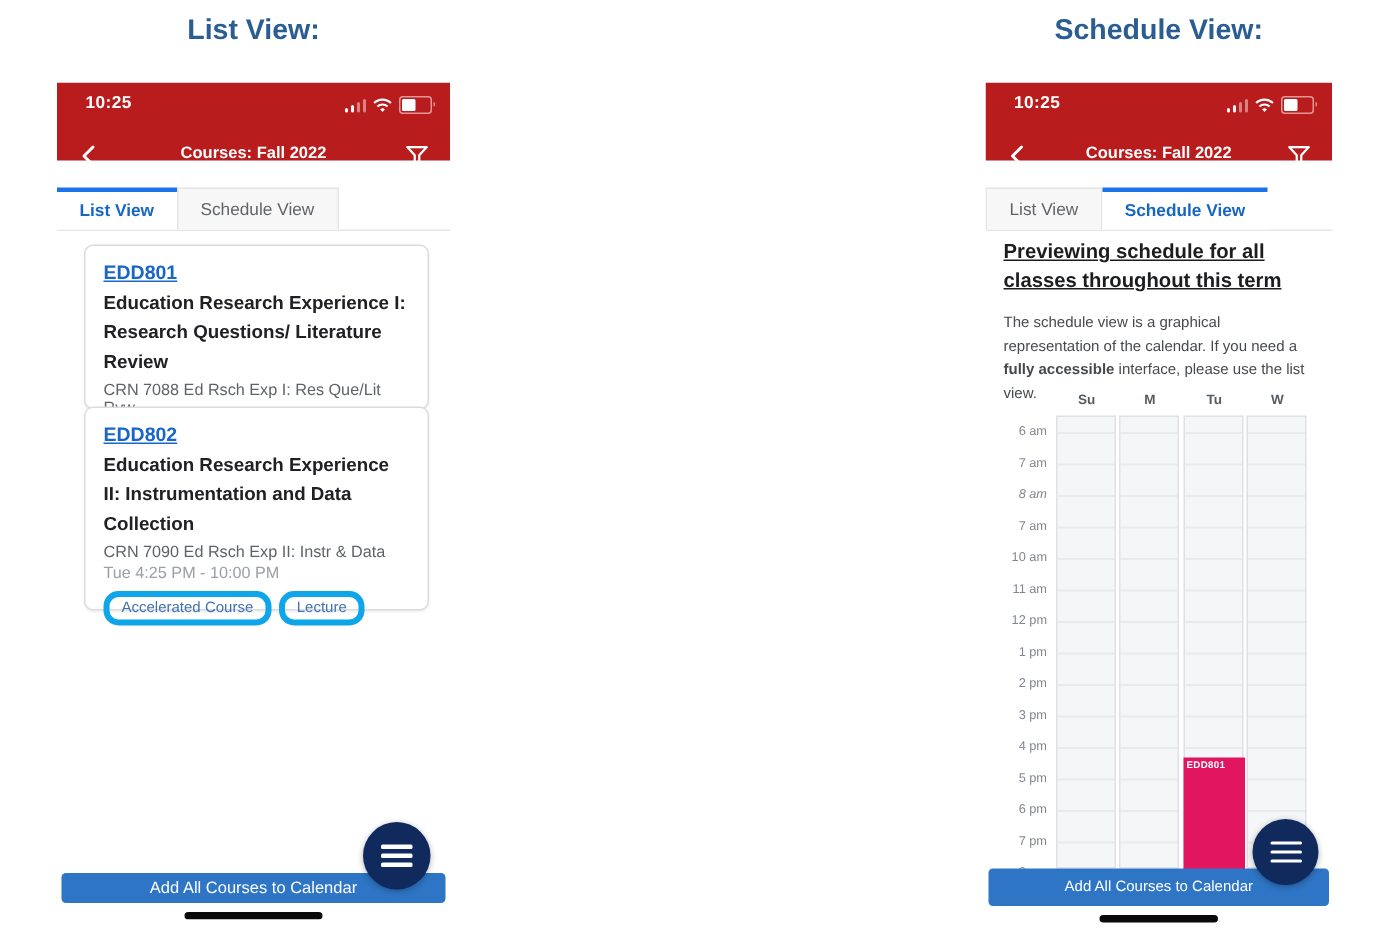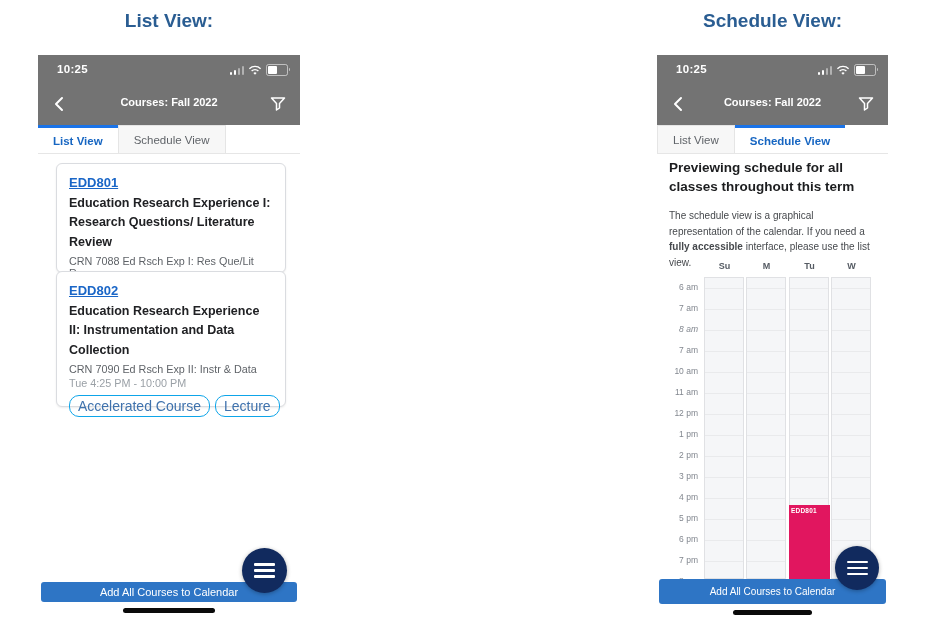--- a/index.html
+++ b/index.html
@@ -8,21 +8,21 @@
 
   .caption{position:absolute;top:10px;font-size:19px;font-weight:600;color:#2a5d92;}
   .caption.left{left:0;width:338px;text-align:center;}
   .caption.right{left:657px;width:231px;text-align:center;}
 
   .phone{position:absolute;top:55px;background:#fff;overflow:hidden;}
   .phone.left{left:38px;width:262px;height:558px;}
   .phone.right{left:657px;width:231px;height:562px;}
 
   
-  .hdr{position:absolute;left:0;top:0;right:0;height:70px;background:#737373;}
+  .hdr{position:absolute;left:0;top:0;right:0;height:52px;background:#b91c1c;}
   .status-time{position:absolute;left:19px;top:8px;color:#fff;font-size:11.5px;font-weight:700;letter-spacing:.3px;}
   .status-icons{position:absolute;right:12px;top:9px;display:flex;align-items:center;gap:4px;height:12px;}
   .cell-bars{display:flex;align-items:flex-end;gap:1.5px;height:9px;}
   .cell-bars i{display:block;width:2.5px;background:#fff;border-radius:1px;}
   .cell-bars i:nth-child(1){height:3px;}
   .cell-bars i:nth-child(2){height:5px;}
   .cell-bars i:nth-child(3){height:7px;opacity:.45;}
   .cell-bars i:nth-child(4){height:9px;opacity:.45;}
   .battery{position:relative;width:20px;height:10px;border:1px solid rgba(255,255,255,.55);border-radius:2.5px;}
   .battery .lvl{position:absolute;left:1px;top:1px;bottom:1px;width:9px;background:#fff;border-radius:1px;}
@@ -40,24 +40,24 @@
 
   
   .card{position:absolute;left:18px;width:230px;box-sizing:border-box;background:#fff;border:1px solid #dadce0;border-radius:6px;box-shadow:0 1px 2px rgba(0,0,0,.08);padding:9px 12px 10px 12px;}
   .card.c1{top:108px;height:110px;}
   .card.c2{top:216px;height:136px;}
   .code{display:inline-block;color:#1a66c7;font-size:13px;font-weight:700;text-decoration:underline;margin-bottom:4px;cursor:pointer;}
   .ctitle{color:#202124;font-size:12.5px;font-weight:700;line-height:1.55;}
   .crn{color:#5f6368;font-size:10.8px;margin-top:3px;}
   .ctime{color:#9aa0a6;font-size:10.8px;margin-top:2px;}
   .chips{margin-top:6px;display:flex;gap:5px;}
-  .chip{display:inline-block;border:1px solid #0ea5e9;color:#3f72ad;font-size:14px;border-radius:10px;padding:2px 8px;white-space:nowrap;text-align:center;}
-
-  
-  .sv-heading{position:absolute;left:12px;top:104px;width:214px;color:#1c1d1f;font-size:13.5px;font-weight:700;line-height:1.4;}
+  .chip{display:inline-block;border:4px solid #0ea5e9;color:#3f72ad;font-size:10px;border-radius:10px;padding:2px 8px;white-space:nowrap;text-align:center;}
+
+  
+  .sv-heading{position:absolute;left:12px;top:104px;width:214px;color:#1c1d1f;font-size:13.5px;font-weight:700;line-height:1.4;text-decoration:underline;}
   .sv-desc{position:absolute;left:12px;top:153px;width:208px;color:#46494d;font-size:10px;line-height:1.55;}
   .sched{position:absolute;left:0;top:204px;right:0;height:360px;}
   .day-label{position:absolute;top:2px;width:41px;text-align:center;font-size:9px;font-weight:700;color:#555b63;}
   .col{position:absolute;top:18px;width:40px;height:302px;background:#f5f6f8;border:1px solid #e0e1e4;box-sizing:border-box;background-image:linear-gradient(#e9eaec 1px,transparent 1px);background-size:100% 21px;background-position:0 10px;}
   .time-label{position:absolute;left:0;width:41px;height:10px;text-align:right;font-size:8.5px;color:#82878f;}
   .event{position:absolute;left:132px;top:246px;width:41px;height:90px;background:#e1165f;z-index:2;cursor:pointer;}
   .event span{display:block;color:#fff;font-size:6.5px;font-weight:700;padding:2px 0 0 2px;letter-spacing:.2px;}
 
   
   .add-btn{position:absolute;background:#2e75c5;color:#fff;text-align:center;border-radius:3px;z-index:5;cursor:pointer;}

